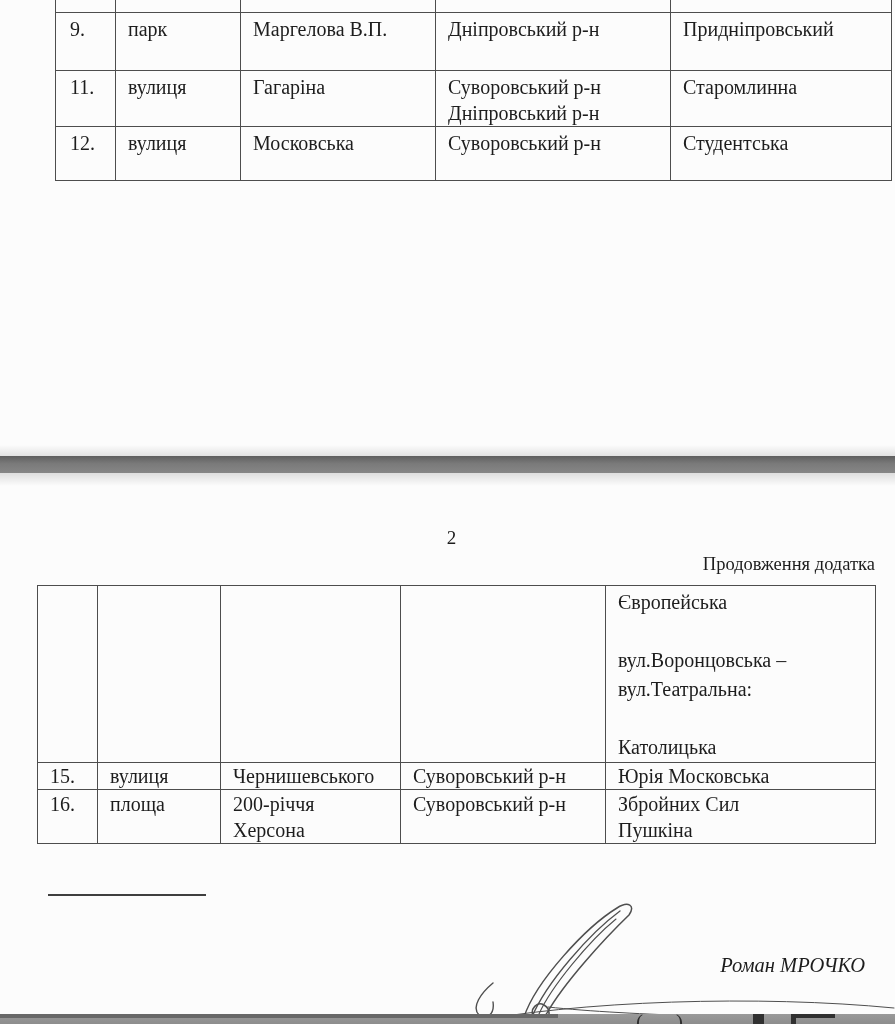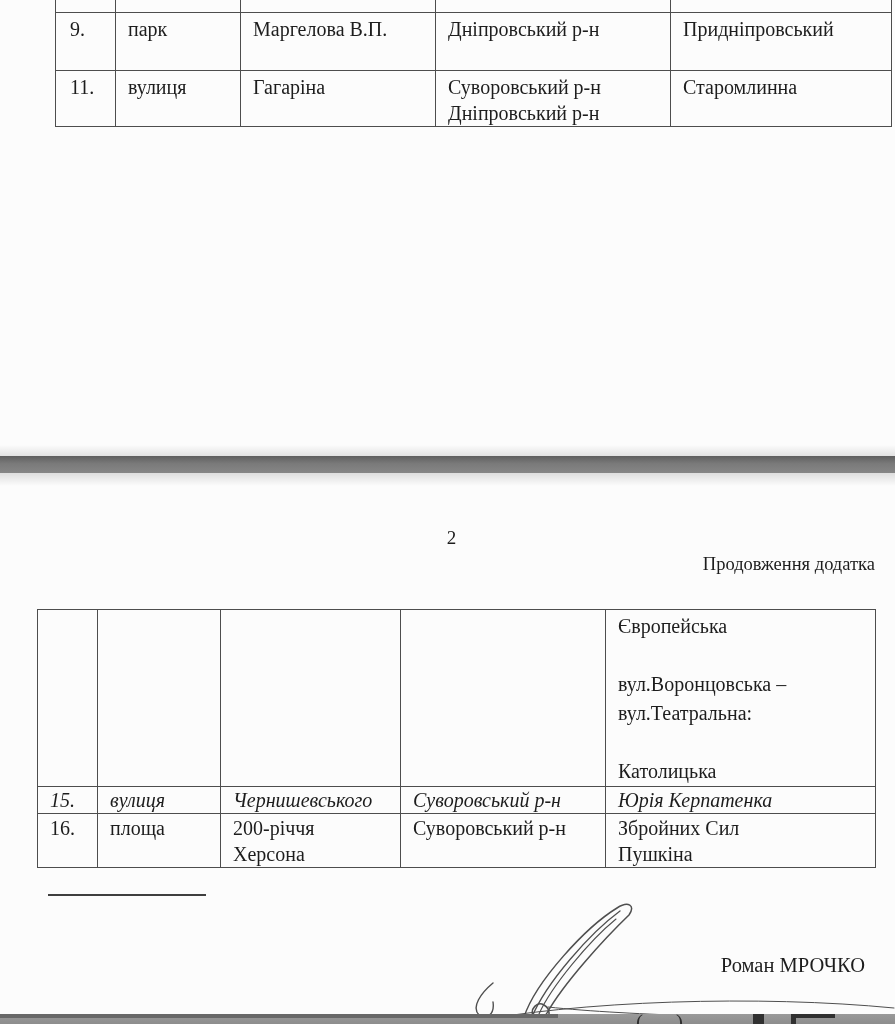--- a/index.html
+++ b/index.html
@@ -19,40 +19,40 @@
     vertical-align:top;
     padding:3px 6px 0 12px;
     overflow:hidden;
   }
   .pre{white-space:pre-line;}
   
   .t1{left:55px;top:0;width:836px;border-top:none;}
   .t1 tr.stub td{border-top:none;height:12px;padding:0;}
   .t1 td.c-num{padding-left:14px;}
   
-  .t2{left:37px;top:609px;width:838px;border-radius:7px;}
+  .t2{left:37px;top:585px;width:838px;border-radius:7px;}
   .t2 tr.carry td{height:165px;}
   .t2 tr.carry td.c-new{line-height:29px;padding-top:2px;}
-  .t2 tr.r15 td{height:24px;padding-top:1px;line-height:25px;font-style:italic;}
+  .t2 tr.r15 td{height:24px;padding-top:1px;line-height:25px;}
   .t2 tr.r16 td{height:52px;padding-top:1px;}
   
   .gap-shadow-top{position:absolute;left:0;top:445px;width:895px;height:11px;
     background:linear-gradient(180deg,rgba(0,0,0,0) 0%,rgba(0,0,0,0.10) 100%);}
   .page-gap{position:absolute;left:0;top:456px;width:895px;height:17px;
     background:linear-gradient(180deg,#5f5f5f 0%,#7a7a7a 45%,#868686 100%);}
   .gap-shadow-bottom{position:absolute;left:0;top:473px;width:895px;height:13px;
     background:linear-gradient(180deg,rgba(0,0,0,0.12) 0%,rgba(0,0,0,0) 100%);}
   
   .page-number{position:absolute;left:0;top:527px;width:903px;text-align:center;
     font-size:19px;}
   .continuation{position:absolute;top:554px;right:20px;font-size:18.5px;margin-left:31px;}
   
   .footnote-rule{position:absolute;left:48px;top:894px;width:158px;height:2px;background:#3f3f3f;}
   .signatory-title{position:absolute;left:48px;top:924px;font-size:20.5px;line-height:25.5px;}
-  .signatory-name{position:absolute;top:954px;right:30px;font-size:20.5px;}
+  .signatory-name{position:absolute;top:954px;right:30px;font-size:20.5px;font-style:italic;}
   .signature-svg{position:absolute;left:440px;top:893px;width:455px;height:131px;}
   
   .bottom-strip{position:absolute;left:0;top:1014px;width:895px;height:10px;
     background:linear-gradient(180deg,#9a9a9a,#8d8d8d);overflow:hidden;z-index:5;}
   .strip-dark-edge{position:absolute;left:0;top:0;width:558px;height:3.5px;background:#686868;}
   .strip-glyph{position:absolute;top:-4px;font-size:21px;color:#2e2e2e;
     font-family:"Liberation Serif",serif;}
   .g-paren-open{left:636px;}
   .g-paren-close{left:676px;}
   .g-bar{position:absolute;left:753px;top:0;width:11px;height:10px;background:#303030;}
@@ -88,20 +88,27 @@
         <td class="pre">Придніпровський</td>
       </tr>
       <tr style="height:55px">
         <td class="c-num">11.</td>
         <td>вулиця</td>
         <td>Гагаріна</td>
         <td class="pre">Суворовський р-н
 Дніпровський р-н</td>
         <td class="pre">Старомлинна</td>
       </tr>
+      <tr style="height:54px">
+        <td class="c-num">12.</td>
+        <td>вулиця</td>
+        <td>Московська</td>
+        <td class="pre">Суворовський р-н</td>
+        <td class="pre">Студентська</td>
+      </tr>
     </tbody>
   </table>
 
   <div class="gap-shadow-top"></div>
   <div class="page-gap"></div>
   <div class="gap-shadow-bottom"></div>
 
   <div class="page-number">2</div>
   <div class="continuation">Продовження додатка</div>
 
@@ -124,21 +131,21 @@
 вул.Воронцовська –
 вул.Театральна:
 
 Католицька</td>
       </tr>
       <tr class="r15">
         <td class="c-num">15.</td>
         <td>вулиця</td>
         <td>Чернишевського</td>
         <td class="pre">Суворовський р-н</td>
-        <td class="pre">Юрія Керпатенка</td>
+        <td class="pre">Юрія Московська</td>
       </tr>
       <tr class="r16">
         <td class="c-num">16.</td>
         <td>площа</td>
         <td class="pre">200-річчя
 Херсона</td>
         <td class="pre">Суворовський р-н</td>
         <td class="pre">Збройних Сил
 Пушкіна</td>
       </tr>

